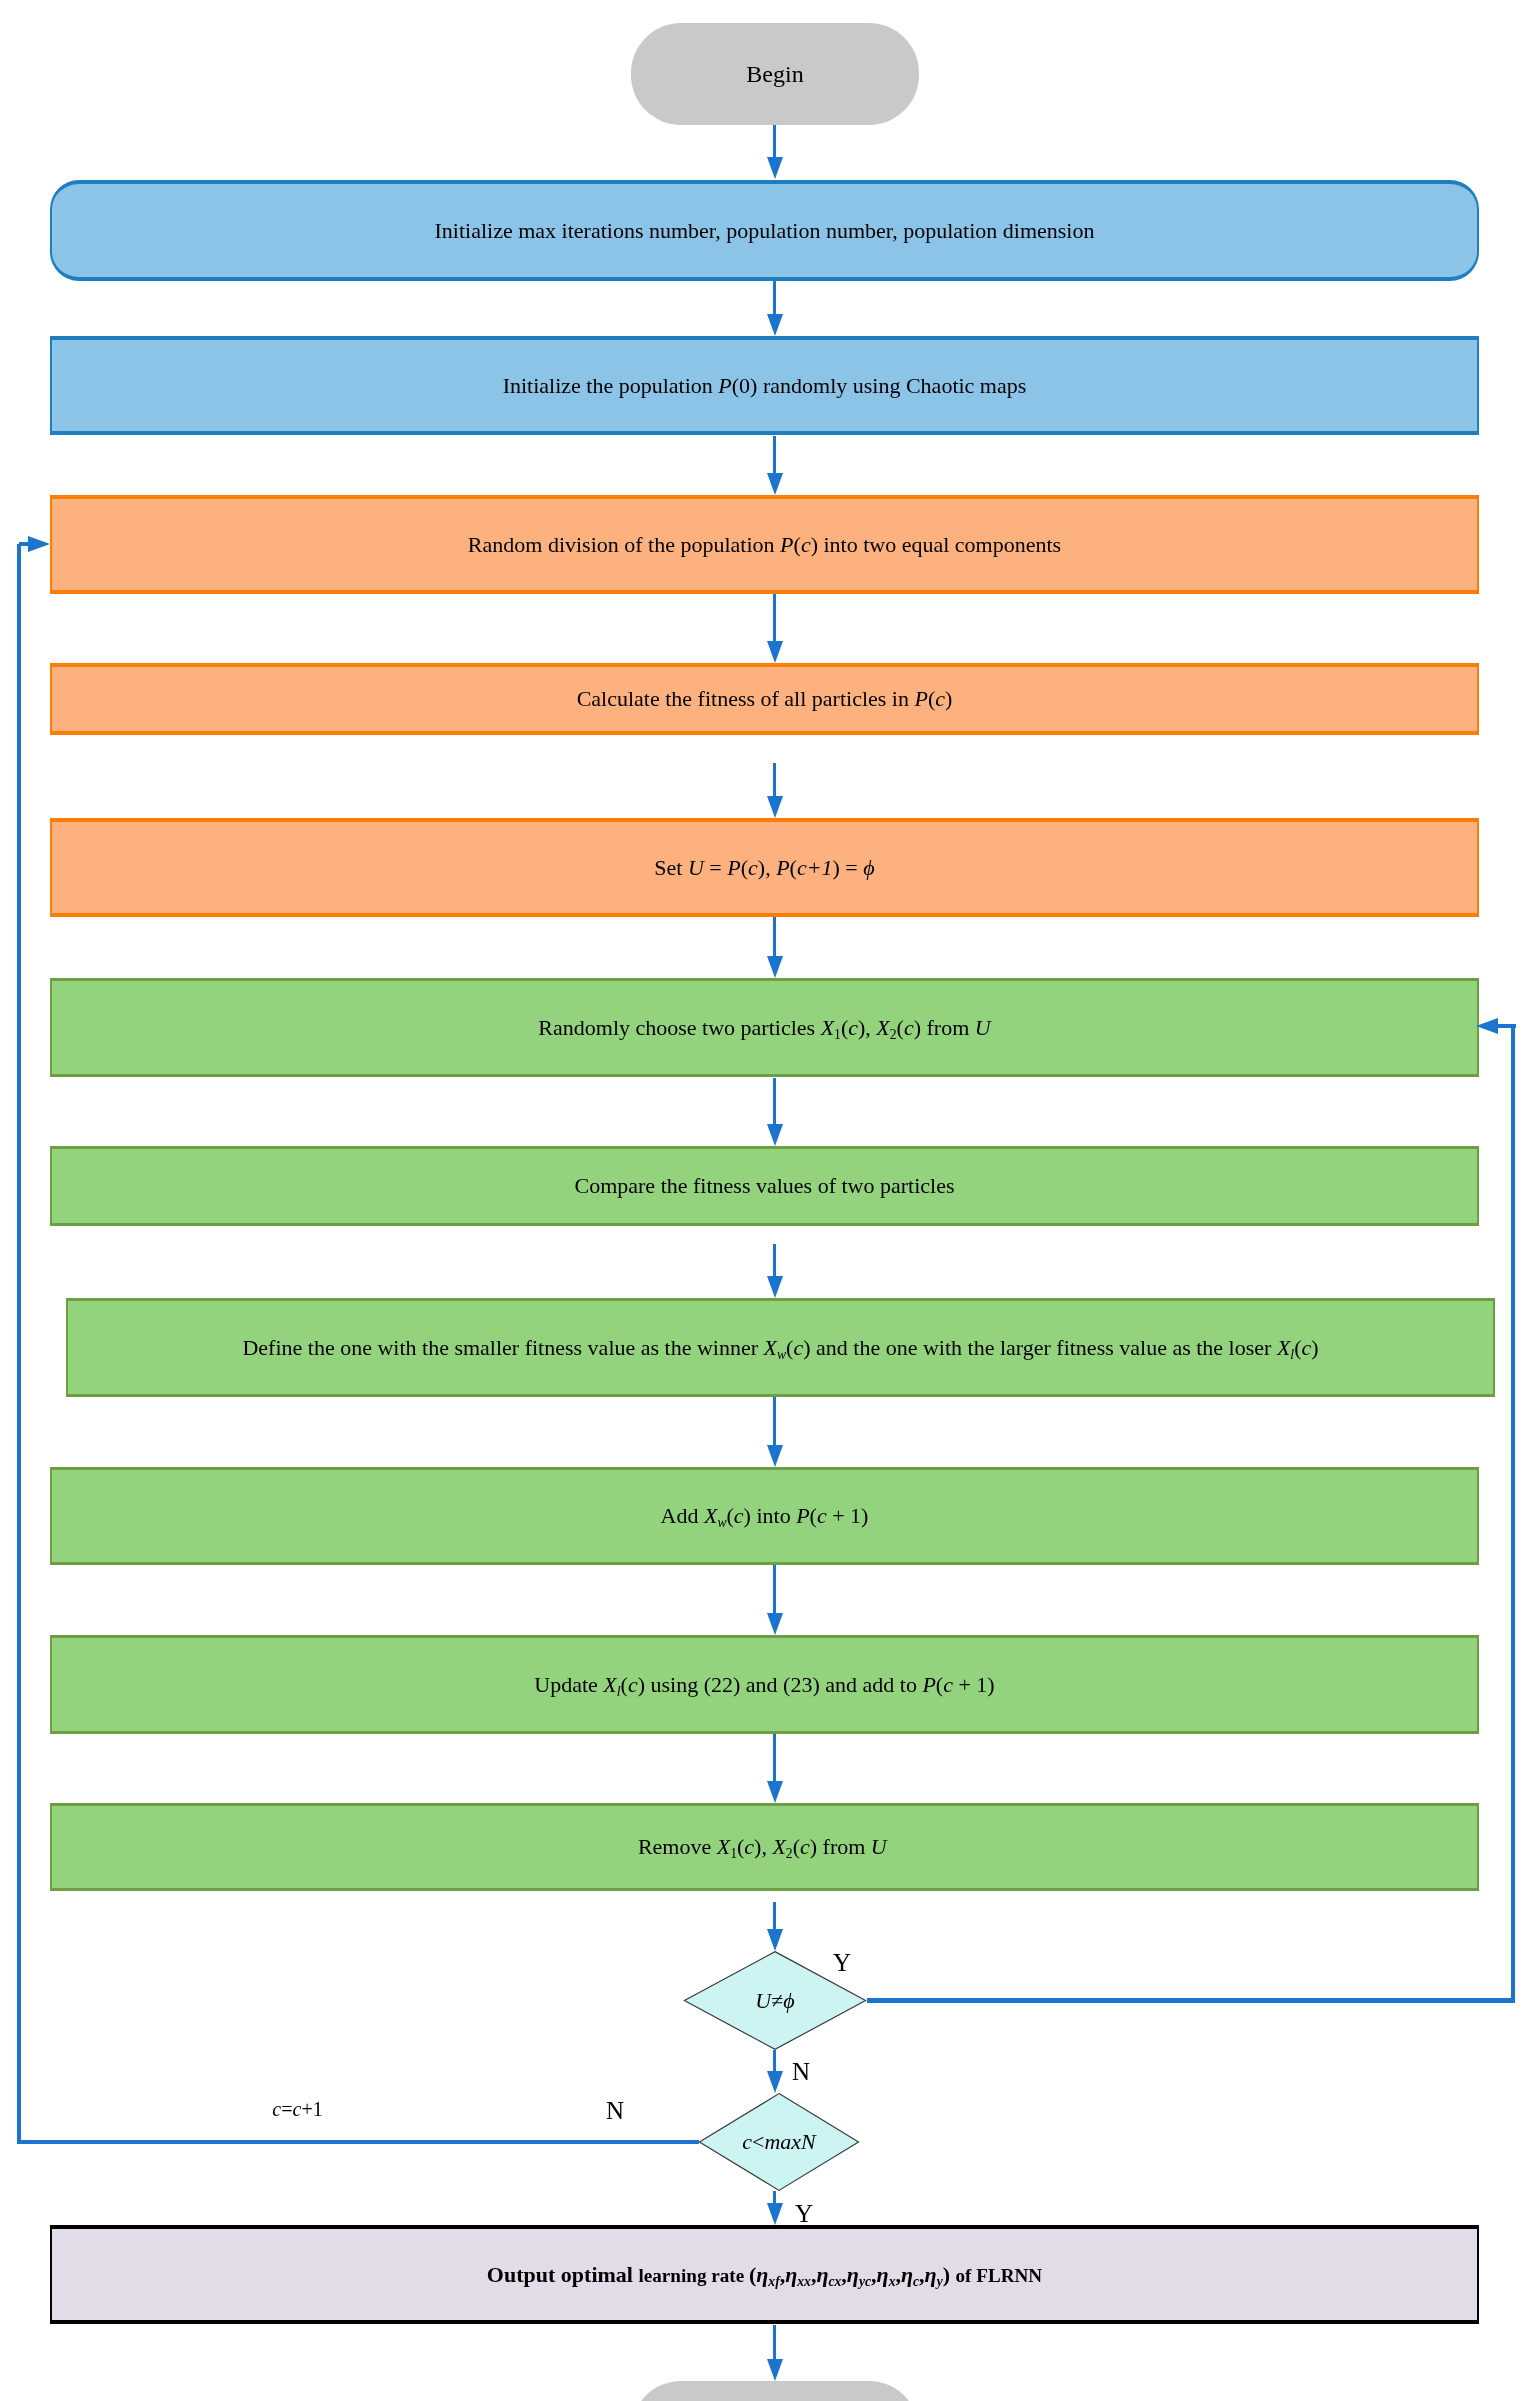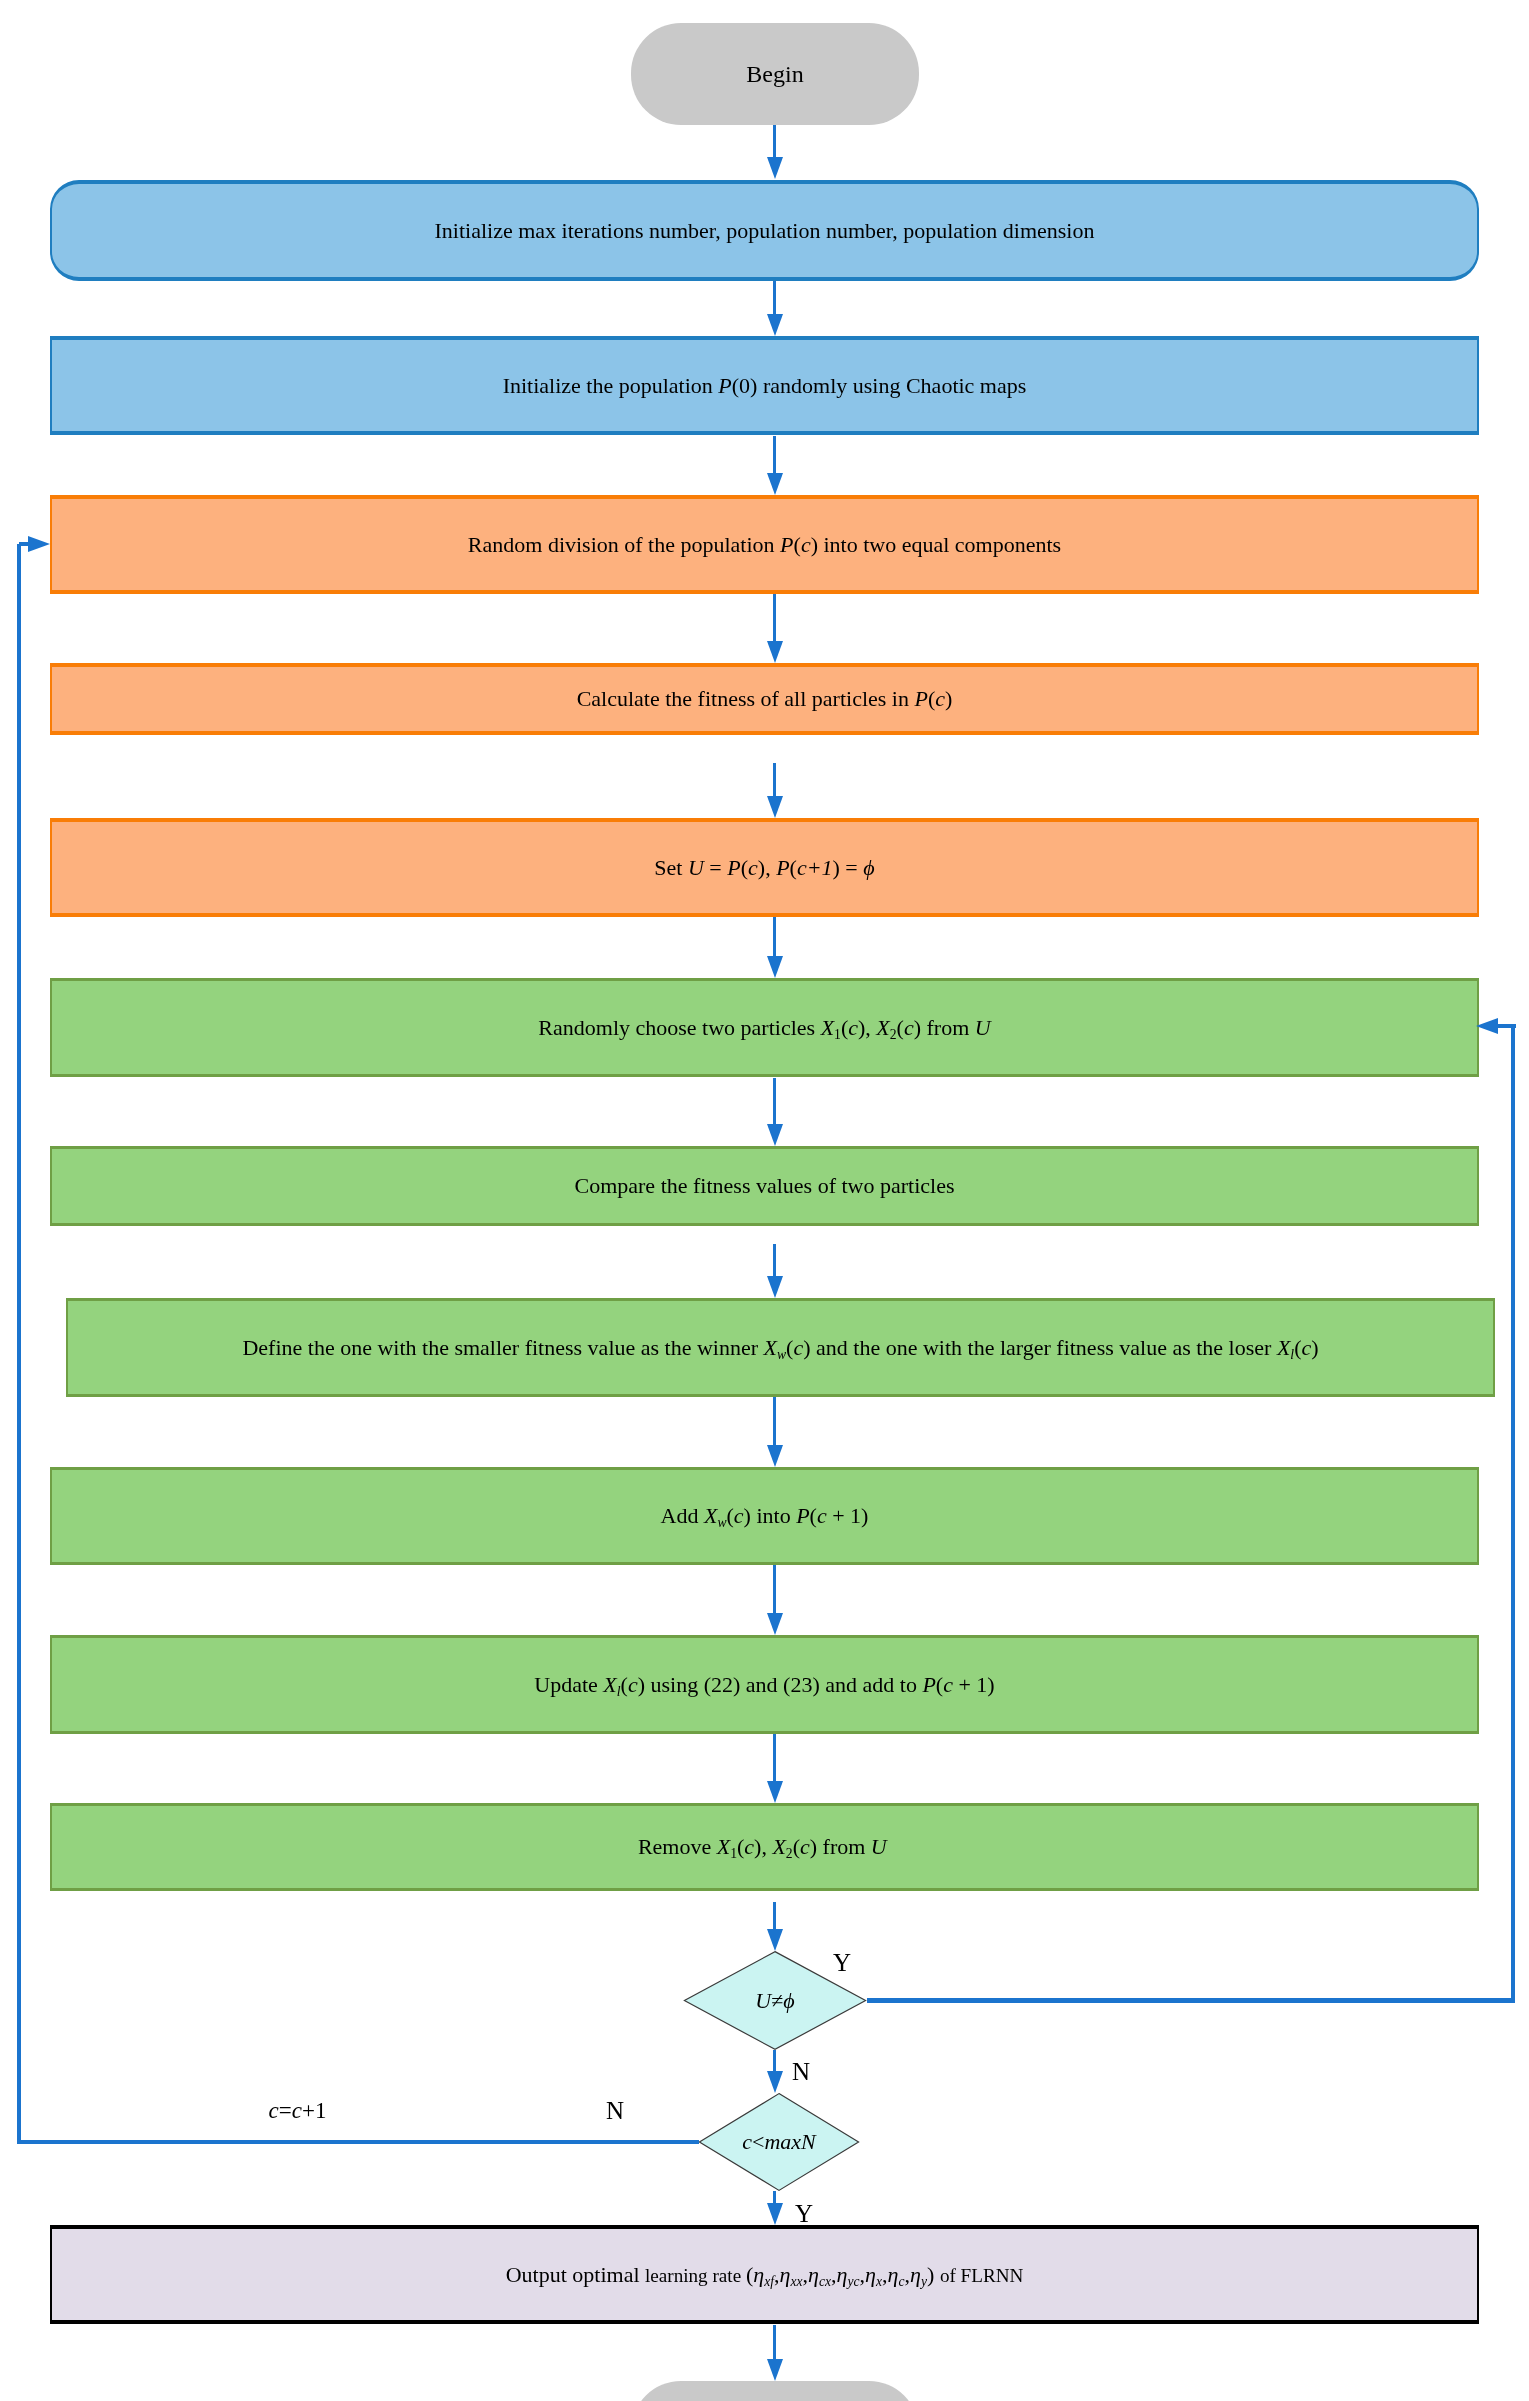--- a/index.html
+++ b/index.html
@@ -44,20 +44,21 @@
     background:var(--green_fill);
     border:solid var(--green_border);
     border-width:3.8px 2.4px;
     padding:0 14.4px;
   }
   .proc-purple{
     background:var(--purple_fill);
     border:solid var(--purple_border);
     border-width:4.8px 2.4px;
     padding:0 45px;
+    font-weight:bold;
   }
   .diamond-svg{position:absolute;}
   .diamond-label{
     position:absolute;
     display:flex;align-items:center;justify-content:center;
     text-align:center;font-size:22px;
   }
   
   .vline{position:absolute;width:2.9px;background:var(--arrow);}
   .hline{position:absolute;background:var(--arrow);}
@@ -222,21 +223,21 @@
 
   <div class="edge-label" style="left:833px;top:1949px;">
     <span>Y</span>
   </div>
   <div class="edge-label" style="left:792px;top:2058px;">
     <span>N</span>
   </div>
   <div class="edge-label" style="left:606px;top:2097px;">
     <span>N</span>
   </div>
-  <div class="edge-label" style="left:240px;top:2098px;width:115px;font-size:23px;">
+  <div class="edge-label" style="left:240px;top:2098px;width:115px;font-size:20px;">
     <span><span class="seg-i">c</span><span>=</span><span class="seg-i">c</span><span>+1</span></span>
   </div>
   <div class="edge-label" style="left:795px;top:2200px;">
     <span>Y</span>
   </div>
 
 </div>
 
 
 </body></html>

